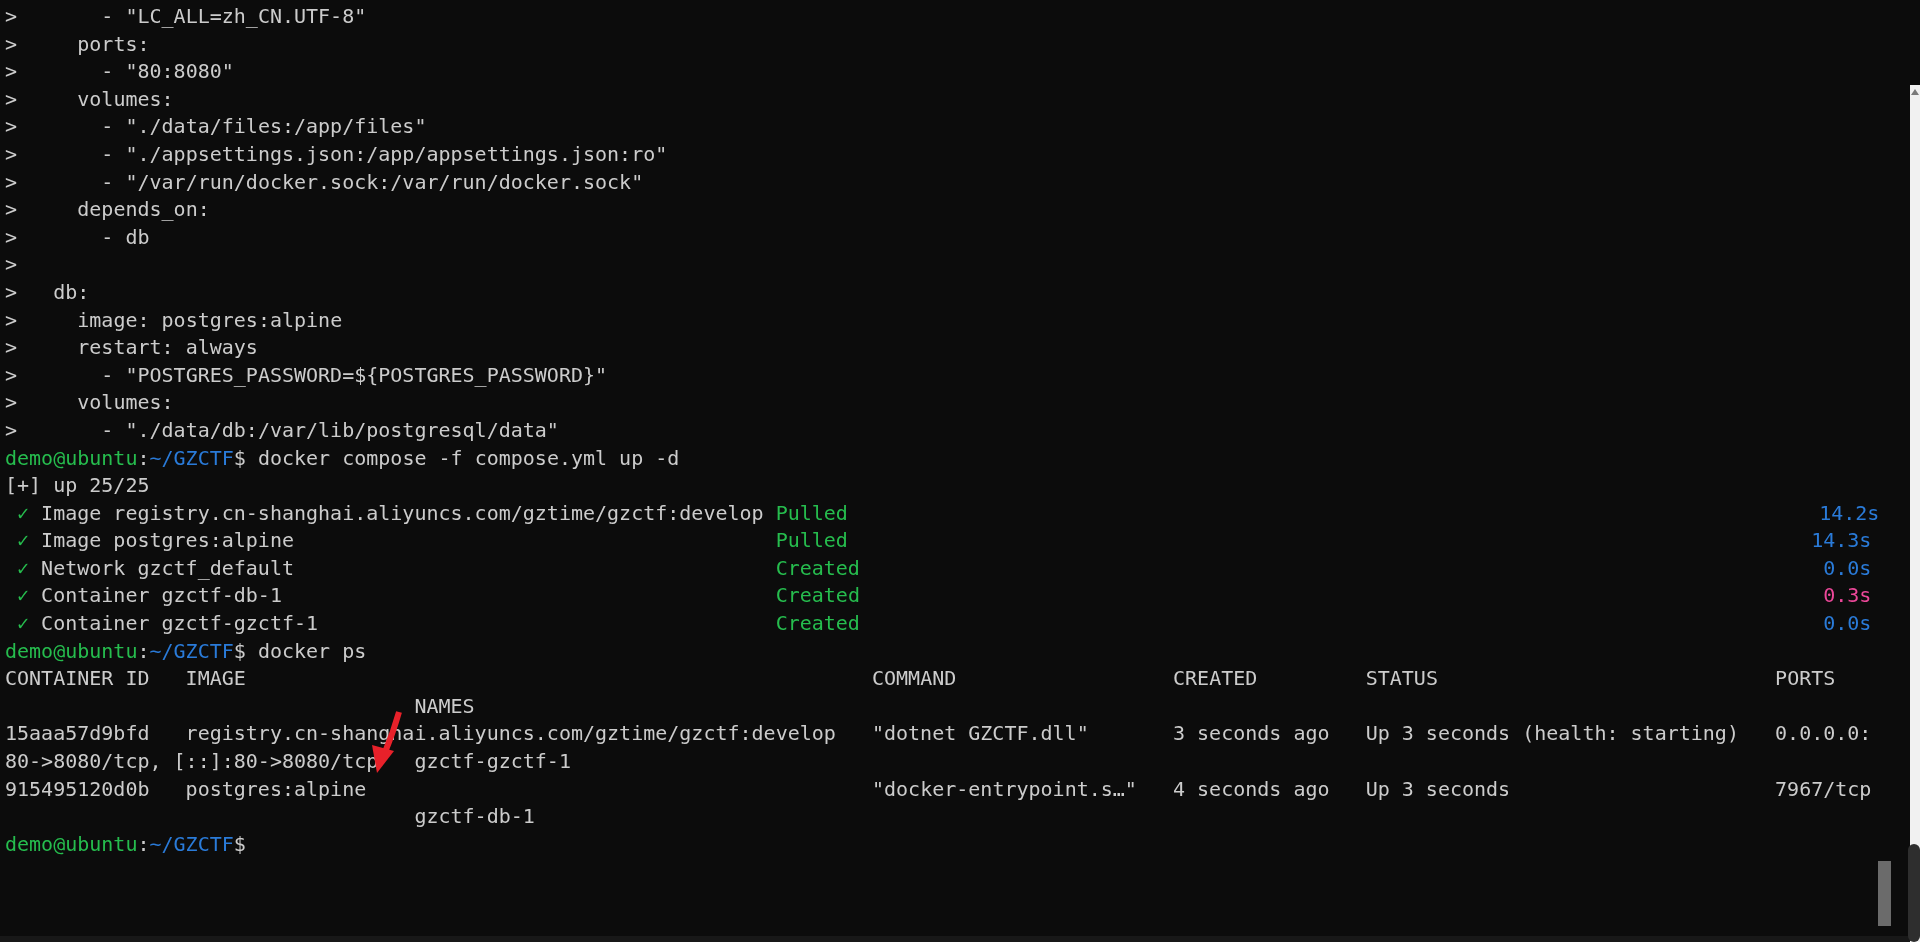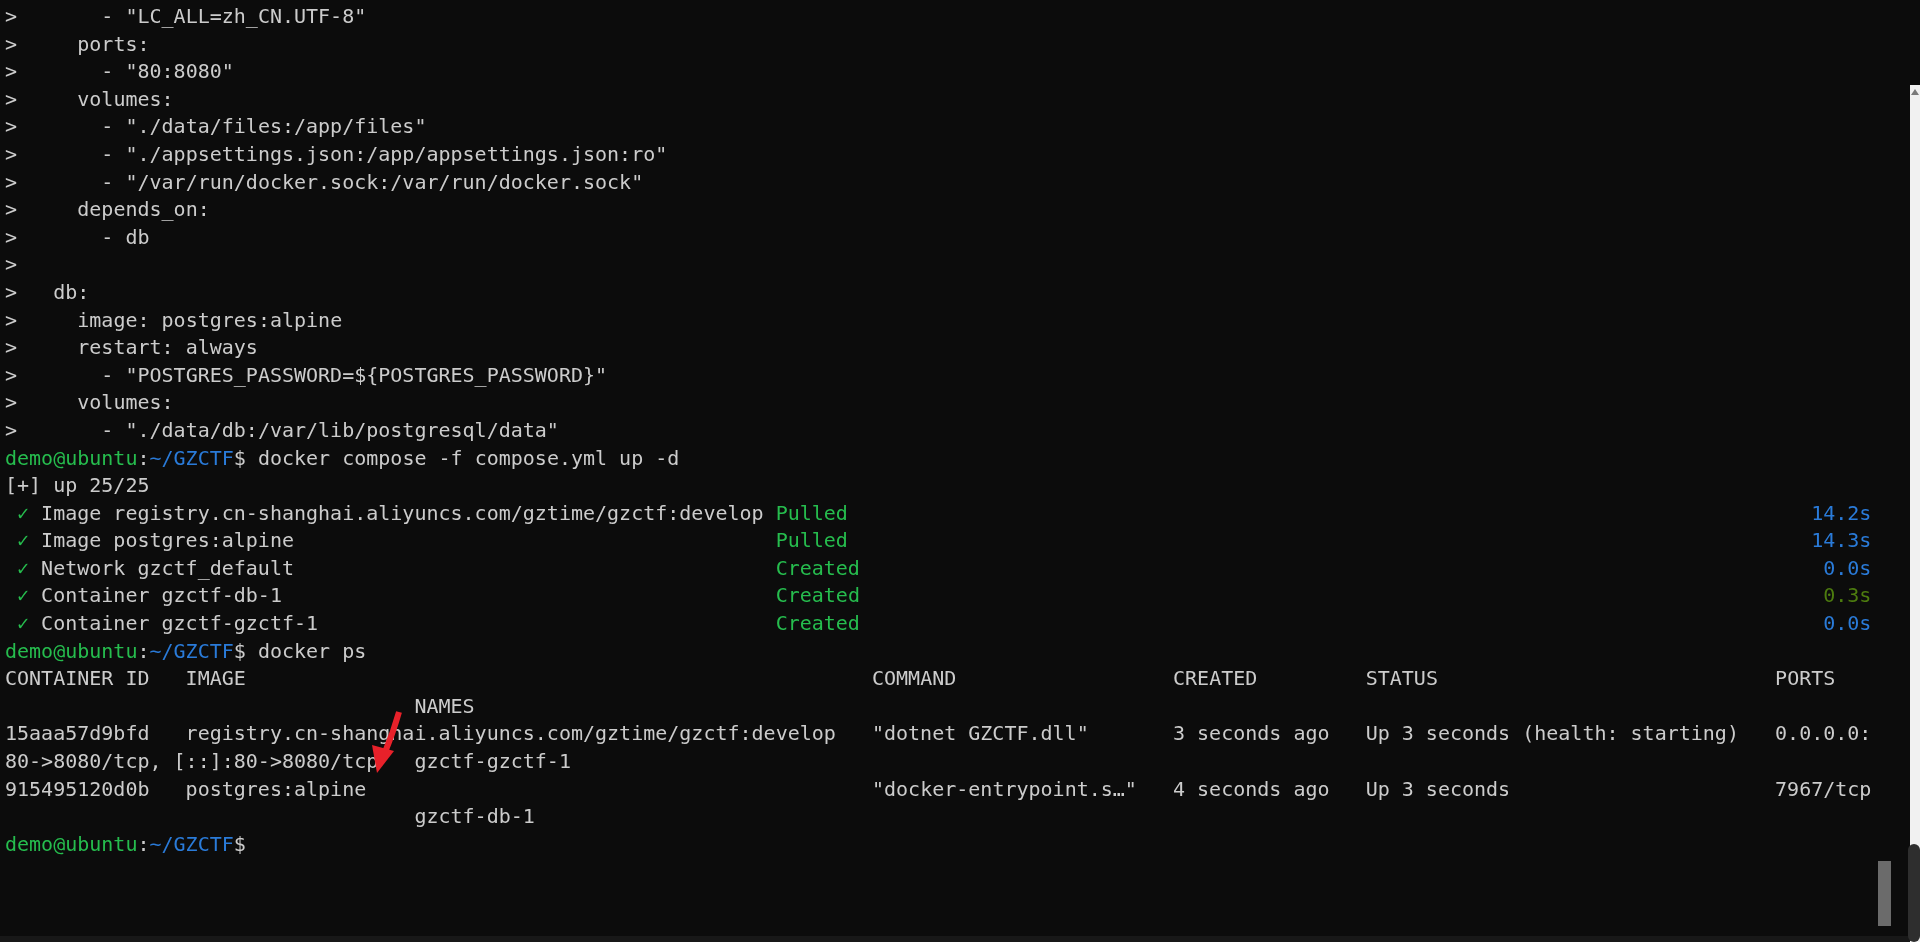--- a/index.html
+++ b/index.html
@@ -47,24 +47,24 @@
     <div class="tline"><span>&gt;</span><span>       </span><span>- db</span></div>
     <div class="tline"><span>&gt;</span></div>
     <div class="tline"><span>&gt;</span><span>   </span><span>db:</span></div>
     <div class="tline"><span>&gt;</span><span>     </span><span>image: postgres:alpine</span></div>
     <div class="tline"><span>&gt;</span><span>     </span><span>restart: always</span></div>
     <div class="tline"><span>&gt;</span><span>       </span><span>- "POSTGRES_PASSWORD=${POSTGRES_PASSWORD}"</span></div>
     <div class="tline"><span>&gt;</span><span>     </span><span>volumes:</span></div>
     <div class="tline"><span>&gt;</span><span>       </span><span>- "./data/db:/var/lib/postgresql/data"</span></div>
     <div class="tline"><span class="b" style="color: rgb(38, 189, 78);">demo@ubuntu</span><span>:</span><span class="b" style="color: rgb(42, 123, 217);">~/GZCTF</span><span>$ </span><span>docker compose -f compose.yml up -d</span></div>
     <div class="tline"><span>[+] up 25/25</span></div>
-    <div class="tline"><span> </span><span class="ck" style="color: rgb(38, 189, 78);">✓</span><span> Image registry.cn-shanghai.aliyuncs.com/gztime/gzctf:develop </span><span style="color: rgb(38, 189, 78);">Pulled</span><span>                                                                                </span><span style="color: rgb(42, 123, 217);">14.2s</span></div>
+    <div class="tline"><span> </span><span class="ck" style="color: rgb(38, 189, 78);">✓</span><span> Image registry.cn-shanghai.aliyuncs.com/gztime/gzctf:develop </span><span style="color: rgb(38, 189, 78);">Pulled</span><span>                                                                                </span><span style="color: rgb(42, 123, 217); margin-left: 8px;">14.2s</span></div>
     <div class="tline"><span> </span><span class="ck" style="color: rgb(38, 189, 78);">✓</span><span> Image postgres:alpine</span><span>                                        </span><span style="color: rgb(38, 189, 78);">Pulled</span><span>                                                                                </span><span style="color: rgb(42, 123, 217); margin-top: 41px;">14.3s</span></div>
     <div class="tline"><span> </span><span class="ck" style="color: rgb(38, 189, 78);">✓</span><span> Network gzctf_default</span><span>                                        </span><span style="color: rgb(38, 189, 78);">Created</span><span>                                                                                </span><span style="color: rgb(42, 123, 217);">0.0s</span></div>
-    <div class="tline"><span> </span><span class="ck" style="color: rgb(38, 189, 78);">✓</span><span> Container gzctf-db-1</span><span>                                         </span><span style="color: rgb(38, 189, 78);">Created</span><span>                                                                                </span><span style="color: #4d7c0f;">0.3s</span></div>
+    <div class="tline"><span> </span><span class="ck" style="color: rgb(38, 189, 78);">✓</span><span> Container gzctf-db-1</span><span>                                         </span><span style="color: rgb(38, 189, 78);">Created</span><span>                                                                                </span><span style="color: #ec4899;">0.3s</span></div>
     <div class="tline"><span> </span><span class="ck" style="color: rgb(38, 189, 78);">✓</span><span> Container gzctf-gzctf-1</span><span>                                      </span><span style="color: rgb(38, 189, 78);">Created</span><span>                                                                                </span><span style="color: rgb(42, 123, 217);">0.0s</span></div>
     <div class="tline"><span class="b" style="color: rgb(38, 189, 78);">demo@ubuntu</span><span>:</span><span class="b" style="color: rgb(42, 123, 217);">~/GZCTF</span><span>$ </span><span>docker ps</span></div>
     <div class="tline"><span>CONTAINER ID   IMAGE</span><span>                                                    </span><span>COMMAND</span><span>                  </span><span>CREATED</span><span>         </span><span>STATUS</span><span>                            </span><span>PORTS</span></div>
     <div class="tline"><span>                                  </span><span>NAMES</span></div>
     <div class="tline"><span>15aaa57d9bfd   registry.cn-shanghai.aliyuncs.com/gztime/gzctf:develop   "dotnet GZCTF.dll"</span><span>       </span><span>3 seconds ago   Up 3 seconds (health: starting)   0.0.0.0:</span></div>
     <div class="tline"><span>80-&gt;8080/tcp, [::]:80-&gt;8080/tcp   gzctf-gzctf-1</span></div>
     <div class="tline"><span>915495120d0b   postgres:alpine</span><span>                                          </span><span>"docker-entrypoint.s…"   4 seconds ago   Up 3 seconds</span><span>                      </span><span>7967/tcp</span></div>
     <div class="tline"><span>                                  </span><span>gzctf-db-1</span></div>
     <div class="tline"><span class="b" style="color: rgb(38, 189, 78);">demo@ubuntu</span><span>:</span><span class="b" style="color: rgb(42, 123, 217);">~/GZCTF</span><span>$ </span></div>
   </div>

